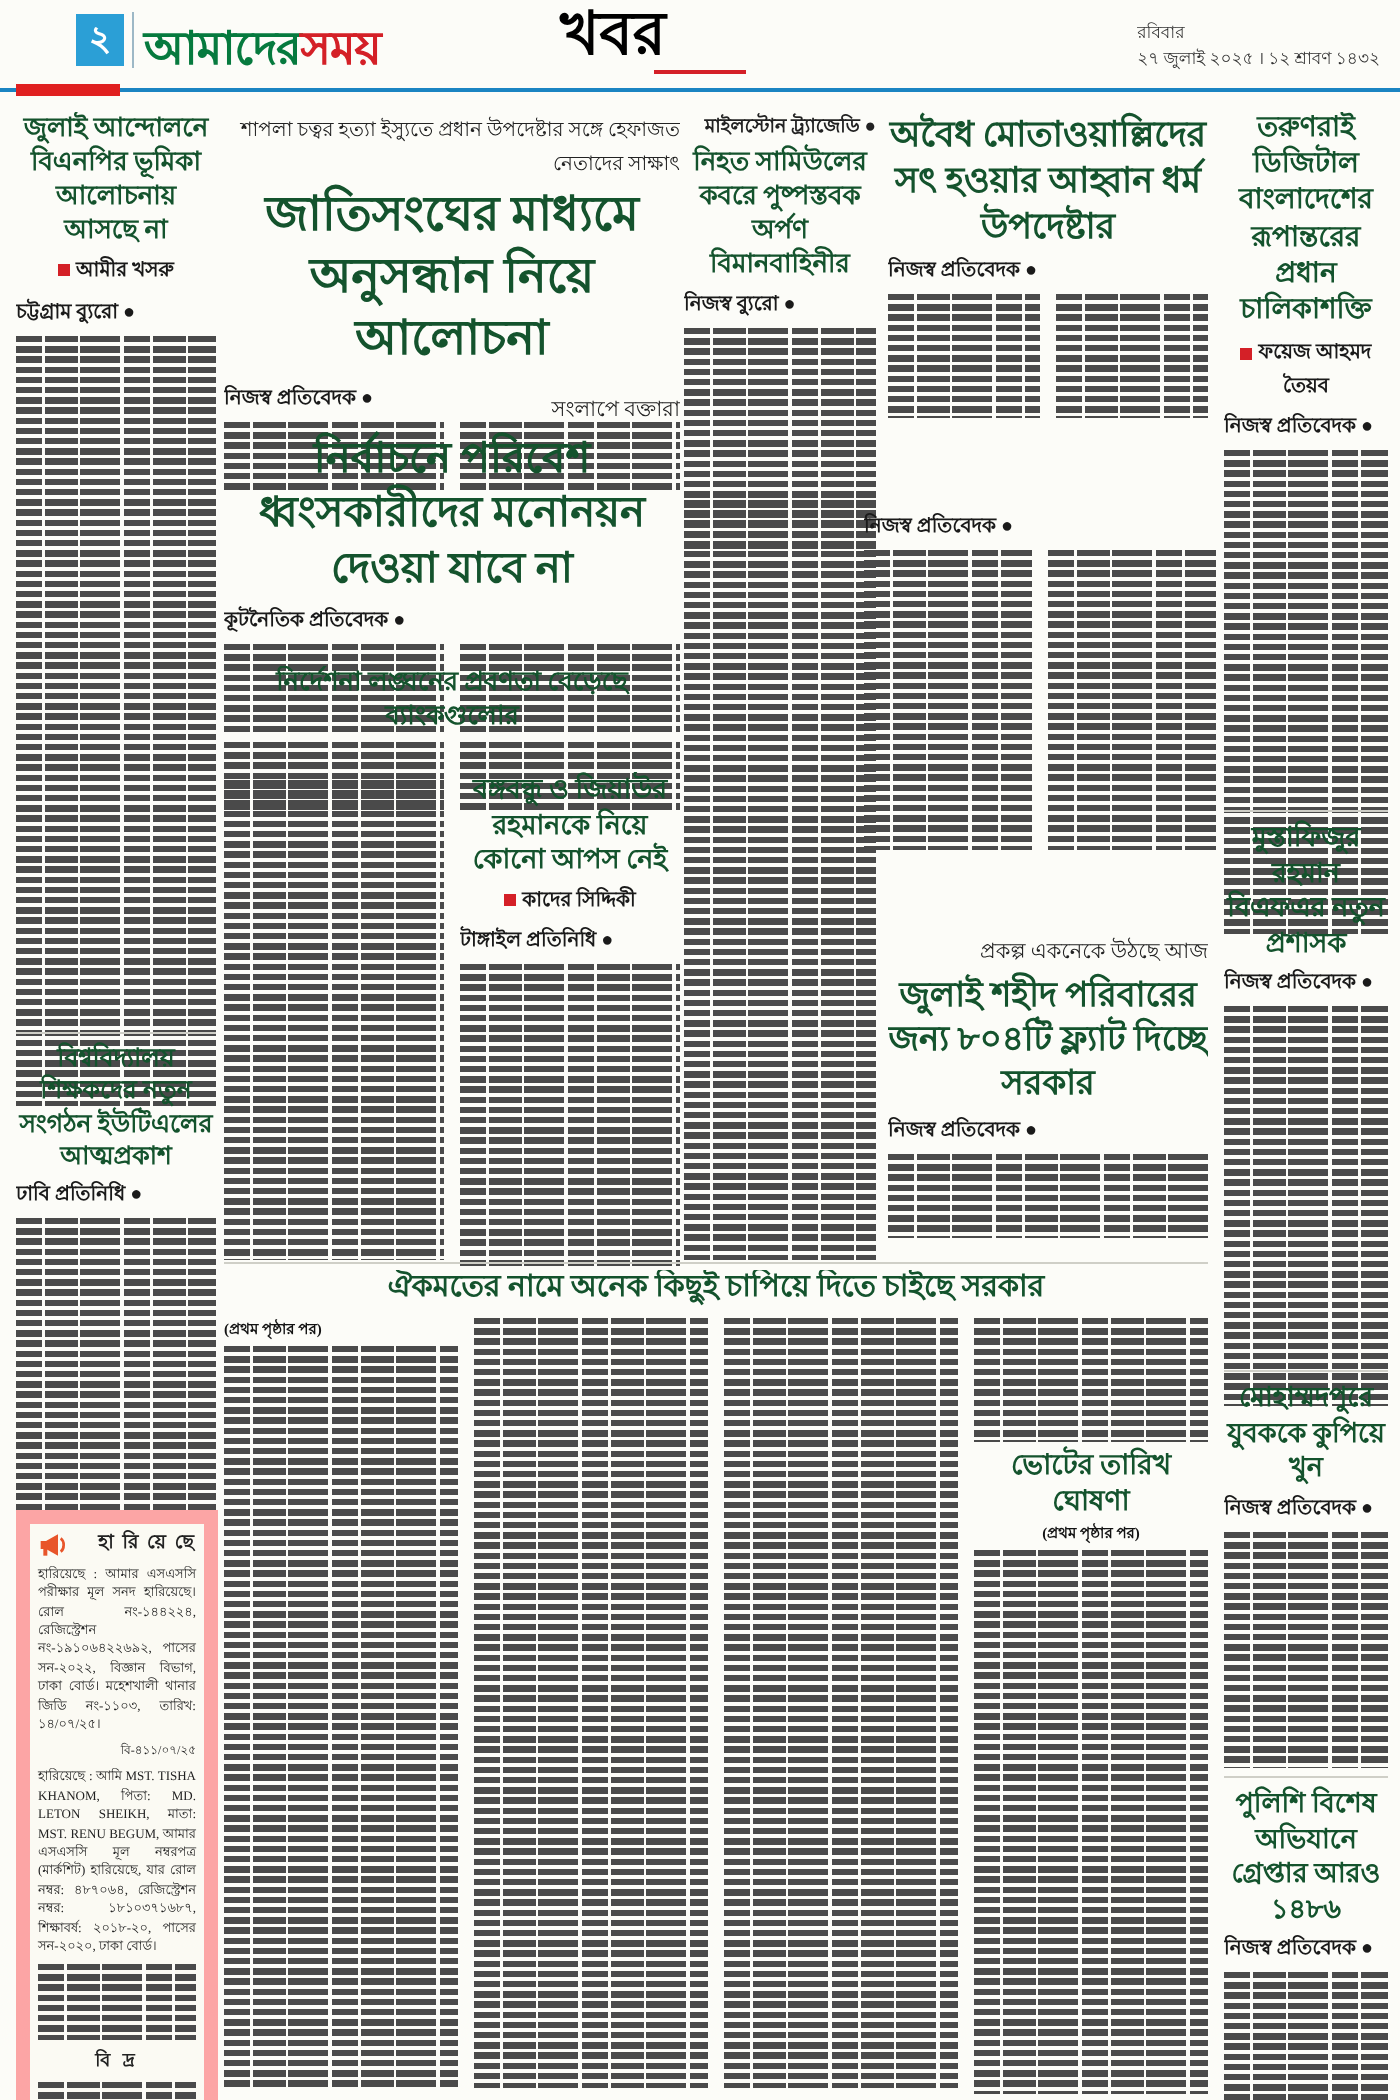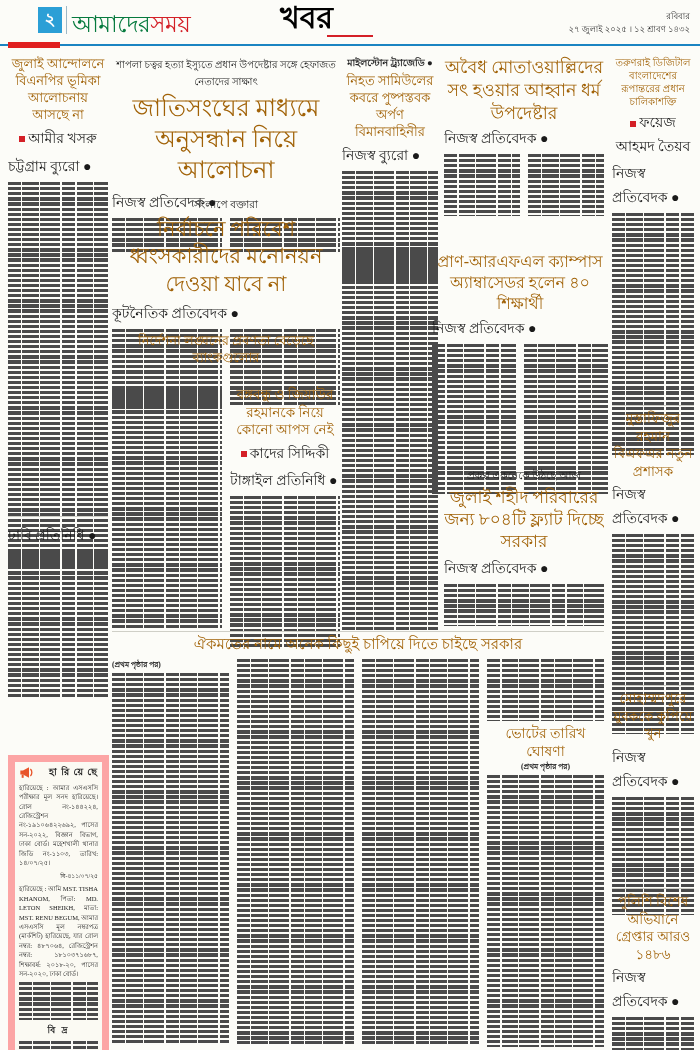--- a/index.html
+++ b/index.html
@@ -6,33 +6,33 @@
   html,body{background:#9a9a9a}
   .page{position:relative;width:700px;height:1050px;margin:0 auto;background:#fcfcf8;
         font-family:"Liberation Serif","DejaVu Serif",serif;color:#131313;overflow:hidden}
   .abs{position:absolute;overflow:hidden}
 
   
   .masthead{position:absolute;left:0;top:0;width:700px;height:44px}
   .pagenum{position:absolute;left:38px;top:7px;width:24px;height:26px;background:#2b9fd6;color:#fff;
            font-weight:bold;font-size:17px;text-align:center;line-height:26px}
   .mh-div{position:absolute;left:66px;top:6px;width:1px;height:28px;background:#9db8c6}
-  .logo{position:absolute;left:72px;top:6px;font-size:23px;font-weight:normal;letter-spacing:-.5px;white-space:nowrap}
+  .logo{position:absolute;left:72px;top:6px;font-size:23px;font-weight:bold;letter-spacing:-.5px;white-space:nowrap}
   .logo-g{color:#067a3e}.logo-r{color:#d42027}
   .section-wrap{position:absolute;left:280px;top:1px;width:140px;text-align:left}
   .section-title{font-size:30px;font-weight:bold;color:#000;line-height:34px}
   .section-underline{width:46px;height:2px;background:#d42027;margin:0 auto}
-  .dateblock{position:absolute;right:10px;top:10px;text-align:right;font-size:8.5px;color:#333;line-height:1.5}
+  .dateblock{position:absolute;right:10px;top:10px;font-size:8.5px;color:#333;line-height:1.5}
   .rule-blue{position:absolute;left:0;top:44px;width:700px;height:2px;background:#1b84c2}
   .rule-red{position:absolute;left:8px;top:42px;width:52px;height:6px;background:#e02020}
 
   
-  .hl{font-weight:normal;text-align:center;line-height:1.3;color:#a16207}
-  .kicker{text-align:center;color:#222}
-  .byline{font-size:14px;font-weight:normal;color:#1a1a1a}
+  .hl{font-weight:bold;text-align:center;line-height:1.3;color:#14532d}
+  .kicker{text-align:right;color:#222}
+  .byline{font-size:10px;font-weight:bold;color:#1a1a1a}
   .c{text-align:center}
   .redsq{display:inline-block;width:6px;height:6px;background:#d42027;margin-right:3px;vertical-align:middle}
   .cont{font-size:7.5px;font-weight:bold}
 
   
   .greek{background-image:
       repeating-linear-gradient(to right,transparent 0 13px,#fcfcf8 13px 14.5px,transparent 14.5px 31px,#fcfcf8 31px 32px,transparent 32px 52px,#fcfcf8 52px 54px),
       repeating-linear-gradient(to bottom,#4a4a4a 0 3.2px,transparent 3.2px 5.1px)}
   .cols{display:flex;gap:8px}
   .cols>div{flex:1}
@@ -75,20 +75,21 @@
   <article class="abs" style="left:8px;top:56px;width:100px">
     <h2 class="hl" style="font-size:13px">জুলাই আন্দোলনে বিএনপির ভূমিকা আলোচনায় আসছে না</h2>
     <p class="byline c" style="margin-top:3px"><span class="redsq"></span><span>আমীর খসরু</span></p>
     <p class="byline" style="margin-top:4px">চট্টগ্রাম ব্যুরো ●</p>
     <div class="greek" style="height:385px;margin-top:3px"></div>
   </article>
 
   <div class="hrline" style="left:8px;top:516px;width:100px"></div>
 
   <article class="abs" style="left:8px;top:521px;width:100px">
+    <h2 class="hl" style="font-size:12.5px">বিশ্ববিদ্যালয় শিক্ষকদের নতুন সংগঠন ইউটিএলের আত্মপ্রকাশ</h2>
     <p class="byline" style="margin-top:3px">ঢাবি প্রতিনিধি ●</p>
     <div class="greek" style="height:148px;margin-top:3px"></div>
   </article>
 
   <aside class="clsbox">
     <div class="cls-head">
       <svg width="16" height="13" viewBox="0 0 24 18">
         <path d="M2 6h4l9-5v16l-9-5H2z" fill="#e8552a"></path>
         <path d="M17 4c3 2 3 8 0 10" stroke="#e8552a" stroke-width="2" fill="none"></path>
         <rect x="4" y="12" width="3" height="5" fill="#e8552a"></rect>
@@ -152,21 +153,20 @@
   <article class="abs" style="left:444px;top:56px;width:160px">
     <h1 class="hl" style="font-size:17.5px">অবৈধ মোতাওয়াল্লিদের সৎ হওয়ার আহ্বান ধর্ম উপদেষ্টার</h1>
     <p class="byline" style="margin-top:3px">নিজস্ব প্রতিবেদক ●</p>
     <div class="cols" style="margin-top:3px">
       <div class="greek" style="height:62px"></div>
       <div class="greek" style="height:62px"></div>
     </div>
   </article>
 
   <article class="abs" style="left:432px;top:252px;width:176px">
-    <h1 class="hl" style="font-size:16px">প্রাণ-আরএফএল ক্যাম্পাস অ্যাম্বাসেডর হলেন ৪০ শিক্ষার্থী</h1>
     <p class="byline" style="margin-top:3px">নিজস্ব প্রতিবেদক ●</p>
     <div class="cols" style="margin-top:3px">
       <div class="greek" style="height:150px"></div>
       <div class="greek" style="height:150px"></div>
     </div>
   </article>
 
   <article class="abs" style="left:444px;top:468px;width:160px">
     <p class="kicker" style="font-size:10.5px">প্রকল্প একনেকে উঠছে আজ</p>
     <h1 class="hl" style="font-size:17px;margin-top:2px">জুলাই শহীদ পরিবারের জন্য ৮০৪টি ফ্ল্যাট দিচ্ছে সরকার</h1>
@@ -187,21 +187,21 @@
       <div>
         <div class="greek" style="height:62px"></div>
         <h3 class="hl" style="font-size:14px;margin-top:4px">ভোটের তারিখ ঘোষণা</h3>
         <p class="cont c">(প্রথম পৃষ্ঠার পর)</p>
         <div class="greek" style="height:272px;margin-top:2px"></div>
       </div>
     </div>
   </article>
 
   <article class="abs" style="left:612px;top:56px;width:82px">
-    <h2 class="hl" style="font-size:10px">তরুণরাই ডিজিটাল বাংলাদেশের রূপান্তরের প্রধান চালিকাশক্তি</h2>
+    <h2 class="hl" style="font-size:14px">তরুণরাই ডিজিটাল বাংলাদেশের রূপান্তরের প্রধান চালিকাশক্তি</h2>
     <p class="byline c" style="margin-top:3px"><span class="redsq"></span><span>ফয়েজ আহমদ তৈয়ব</span></p>
     <p class="byline" style="margin-top:3px">নিজস্ব প্রতিবেদক ●</p>
     <div class="greek" style="height:242px;margin-top:3px"></div>
   </article>
 
   <div class="hrline" style="left:612px;top:405px;width:82px"></div>
   <article class="abs" style="left:612px;top:410px;width:82px">
     <h2 class="hl" style="font-size:13.5px">মুস্তাফিজুর রহমান বিএফএর নতুন প্রশাসক</h2>
     <p class="byline" style="margin-top:3px">নিজস্ব প্রতিবেদক ●</p>
     <div class="greek" style="height:200px;margin-top:3px"></div>

